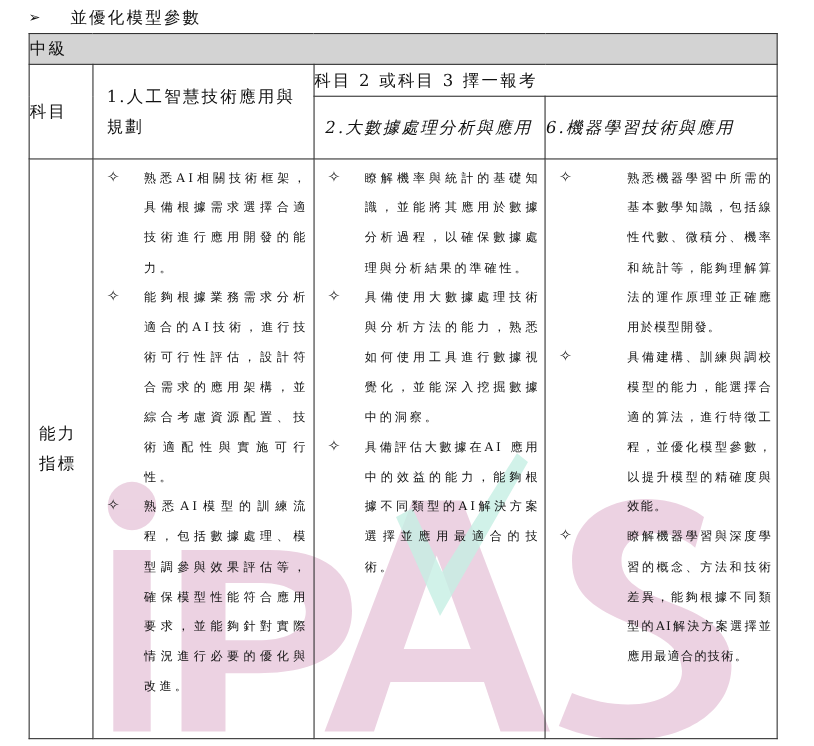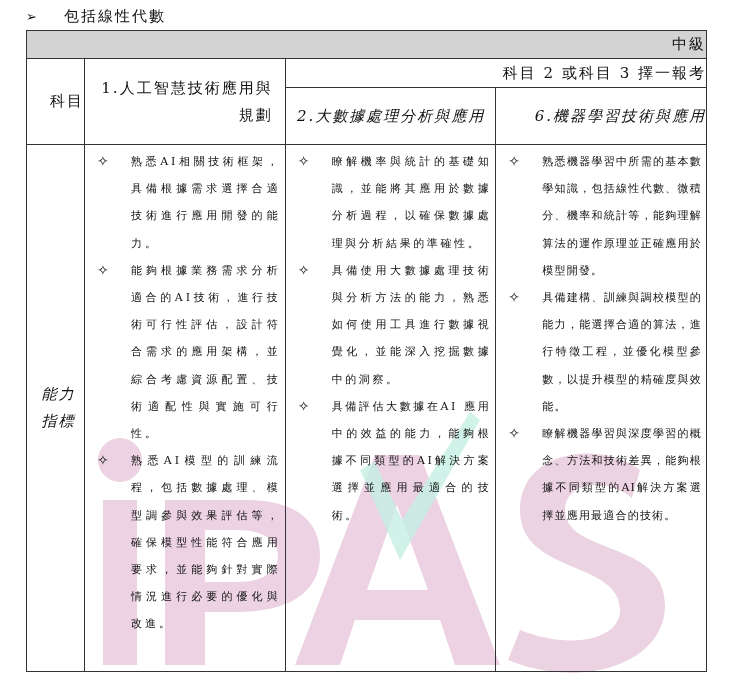--- a/index.html
+++ b/index.html
@@ -11,42 +11,42 @@
     position:absolute; left:26px; top:4px; height:24px; display:flex; align-items:center;
     font-size:15px; letter-spacing:2px;
   }
   .heading .arrow { width:18px; font-size:13px; margin-right:20px; letter-spacing:0; }
   .watermark { position:absolute; left:0; top:0; width:740px; height:678px; pointer-events:none; z-index:1; }
   table.grid {
     position:absolute; left:26px; top:30px; width:681px; border-collapse:collapse; z-index:2;
     background:transparent;
   }
   table.grid td {
-    border:1.3px solid #333; padding:0; vertical-align:middle; text-align:right;
+    border:1.3px solid #333; padding:0; vertical-align:middle; text-align:left;
     font-size:15px; letter-spacing:2px; line-height:27px;
   }
   .level-cell { background:#d3d3d3; height:25px; }
   .subject-label { width:57px; }
   .col1 { width:200px; }
   .col2 { width:210px; }
   .col3 { width:210px; }
   .body-cell { vertical-align:top !important; text-align:left !important; padding:3px 4px 0 6px !important; }
   .item { display:flex; align-items:flex-start; }
   .item .bullet { width:40px; flex:0 0 40px; font-size:14px; line-height:27px; padding-left:6px; box-sizing:border-box; }
   .item .text { flex:1; text-align:justify; line-height:27.2px; font-size:11px; letter-spacing:2.2px; }
   .cell-col1 .item .text { letter-spacing:3px; }
   .cell-col2 .item .text { letter-spacing:2.6px; }
-  .cell-col3 .item .text { letter-spacing:1.2px; }
+  .cell-col3 .item .text { letter-spacing:1.2px;margin-left:28px; }
 </style>
 </head>
 <body>
 
 <div class="heading">
   <span class="arrow">➢</span>
-  <span>包括線性代數</span>
+  <span>並優化模型參數</span>
 </div>
 
 <svg class="watermark" viewBox="0 0 740 678" xmlns="http://www.w3.org/2000/svg">
   <g fill="#e9cbdd" opacity="0.85">
 
     <circle cx="120" cy="460" r="22"></circle>
 
     <rect x="103" y="500" width="34" height="165"></rect>
 
     <path d="M165 500 L165 665 L205 665 L205 612 L235 612 C300 612 320 585 320 555 C320 520 295 500 245 500 Z M205 530 L238 530 C262 530 278 540 278 556 C278 572 262 582 238 582 L205 582 Z" fill-rule="evenodd"></path>
@@ -71,21 +71,21 @@
     <td colspan="2">科目 2 或科目 3 擇一報考</td>
   </tr>
   <tr style="height:57px;font-style:italic;">
     <td class="col2">
       <div style="padding:0 10px; line-height:27px;">2.大數據處理分析與應用</div>
     </td>
     <td class="col3">6.機器學習技術與應用</td>
   </tr>
   <tr style="height:527px;">
     <td class="subject-label">
-      <div style="width:40px; margin:0 auto; line-height:27px;font-style:italic;">能力指標</div>
+      <div style="width:40px; margin:0 auto; line-height:27px;">能力指標</div>
     </td>
 
     <td class="body-cell cell-col1">
       <div class="item">
         <span class="bullet">✧</span>
         <span class="text">熟悉AI相關技術框架，具備根據需求選擇合適技術進行應用開發的能力。</span>
       </div>
       <div class="item">
         <span class="bullet">✧</span>
         <span class="text">能夠根據業務需求分析適合的AI技術，進行技術可行性評估，設計符合需求的應用架構，並綜合考慮資源配置、技術適配性與實施可行性。</span>

